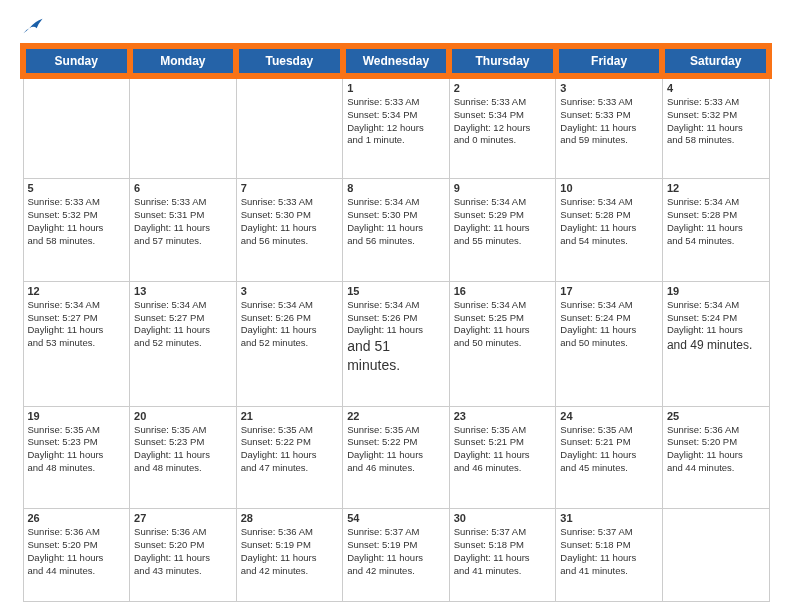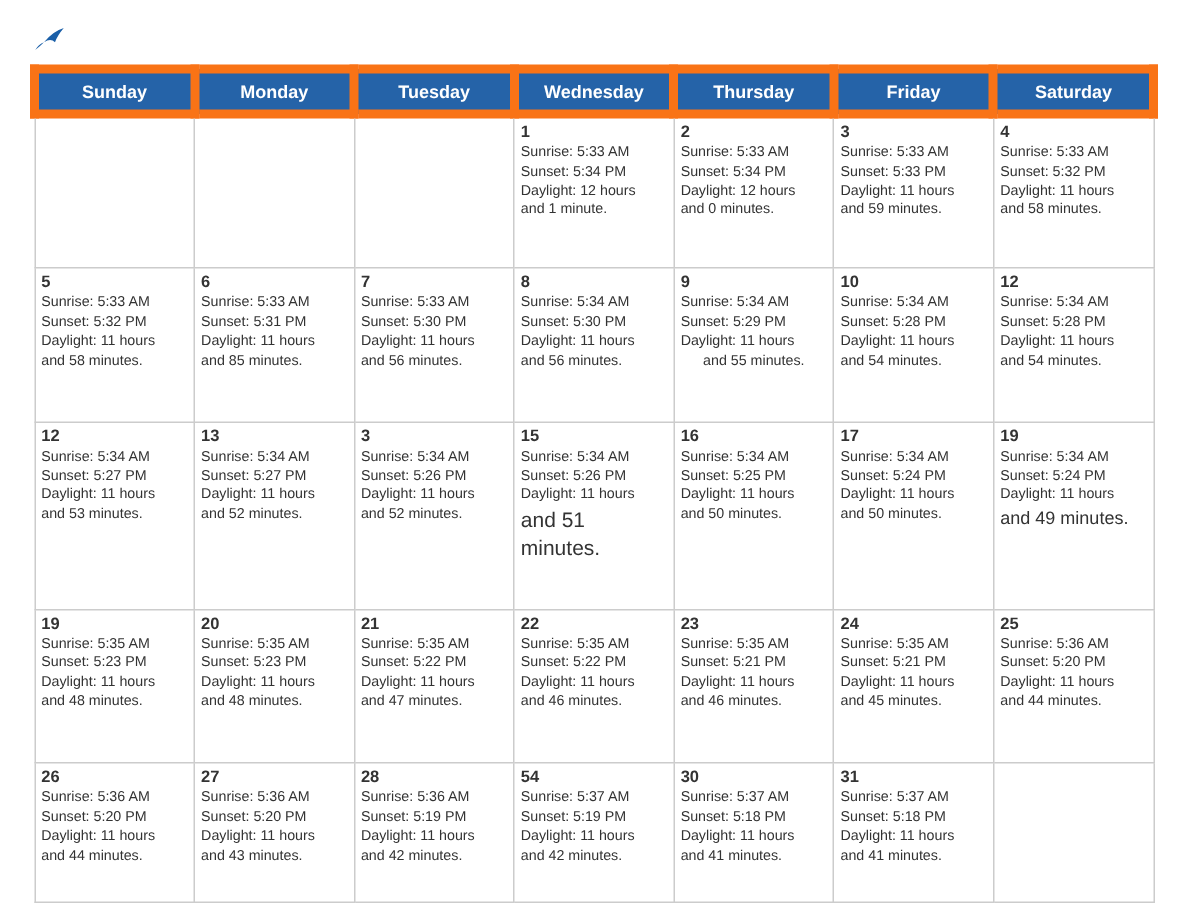--- a/index.html
+++ b/index.html
@@ -157,42 +157,42 @@
             <span style="display: block; font-size: 9.5px; line-height: 1.35;">Sunrise: 5:33 AM</span>
             <span style="display: block; font-size: 9.5px; line-height: 1.35;">Sunset: 5:32 PM</span>
             <span style="display: block; font-size: 9.5px; line-height: 1.35;">Daylight: 11 hours</span>
             <span style="display: block; font-size: 9.5px; line-height: 1.35;">and 58 minutes.</span>
           </td>
           <td>
             <span class="day-num">6</span>
             <span style="display: block; font-size: 9.5px; line-height: 1.35;">Sunrise: 5:33 AM</span>
             <span style="display: block; font-size: 9.5px; line-height: 1.35;">Sunset: 5:31 PM</span>
             <span style="display: block; font-size: 9.5px; line-height: 1.35;">Daylight: 11 hours</span>
-            <span style="display: block; font-size: 9.5px; line-height: 1.35;">and 85 minutes.</span>
+            <span style="display: block; font-size: 9.5px; line-height: 1.35;">and 57 minutes.</span>
           </td>
           <td>
             <span class="day-num">7</span>
             <span style="display: block; font-size: 9.5px; line-height: 1.35;">Sunrise: 5:33 AM</span>
             <span style="display: block; font-size: 9.5px; line-height: 1.35;">Sunset: 5:30 PM</span>
             <span style="display: block; font-size: 9.5px; line-height: 1.35;">Daylight: 11 hours</span>
             <span style="display: block; font-size: 9.5px; line-height: 1.35;">and 56 minutes.</span>
           </td>
           <td>
             <span class="day-num">8</span>
             <span style="display: block; font-size: 9.5px; line-height: 1.35;">Sunrise: 5:34 AM</span>
             <span style="display: block; font-size: 9.5px; line-height: 1.35;">Sunset: 5:30 PM</span>
             <span style="display: block; font-size: 9.5px; line-height: 1.35;">Daylight: 11 hours</span>
             <span style="display: block; font-size: 9.5px; line-height: 1.35;">and 56 minutes.</span>
           </td>
           <td>
             <span class="day-num">9</span>
             <span style="display: block; font-size: 9.5px; line-height: 1.35;">Sunrise: 5:34 AM</span>
             <span style="display: block; font-size: 9.5px; line-height: 1.35;">Sunset: 5:29 PM</span>
             <span style="display: block; font-size: 9.5px; line-height: 1.35;">Daylight: 11 hours</span>
-            <span style="display: block; font-size: 9.5px; line-height: 1.35; text-align: center;">and 55 minutes.</span>
+            <span style="display: block; font-size: 9.5px; line-height: 1.35;">and 55 minutes.</span>
           </td>
           <td>
             <span class="day-num">10</span>
             <span style="display: block; font-size: 9.5px; line-height: 1.35;">Sunrise: 5:34 AM</span>
             <span style="display: block; font-size: 9.5px; line-height: 1.35;">Sunset: 5:28 PM</span>
             <span style="display: block; font-size: 9.5px; line-height: 1.35;">Daylight: 11 hours</span>
             <span style="display: block; font-size: 9.5px; line-height: 1.35;">and 54 minutes.</span>
           </td>
           <td>
             <span class="day-num">12</span>

